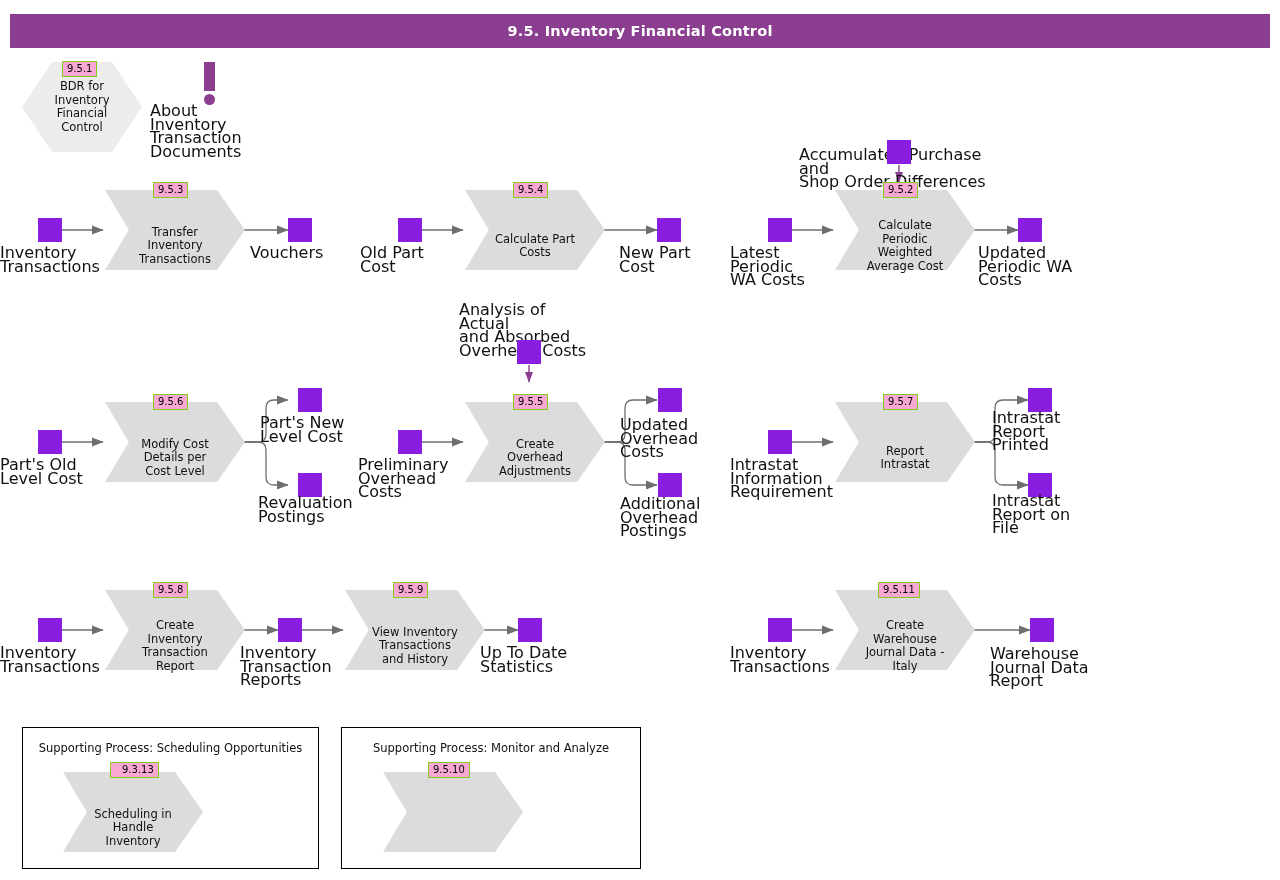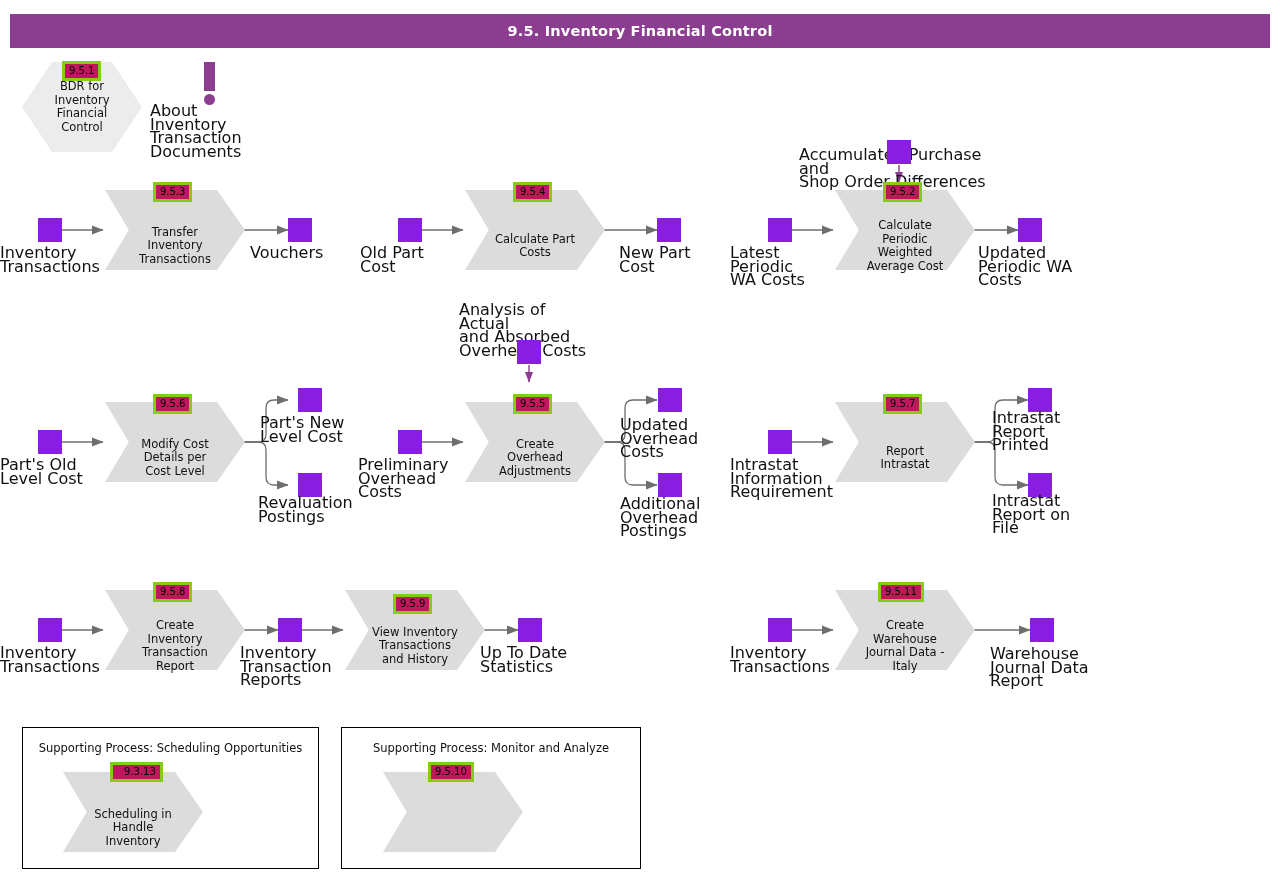--- a/index.html
+++ b/index.html
@@ -115,22 +115,22 @@
     justify-content: center;
     text-align: center;
     font-size: 11.5px;
     line-height: 13.5px;
     color: #111;
   }
 
   
   .idbadge {
     position: absolute;
-    background: #be185d;
-    border: 3px solid #84cc16;
+    background: #f9a8d4;
+    border: 1px solid #84cc16;
     font-size: 10px;
     line-height: 11px;
     padding: 1px 4px 2px 4px;
     color: #000;
     white-space: nowrap;
     z-index: 5;
   }
 
   
   .dsq {
@@ -410,21 +410,21 @@
 Transaction
 Reports</div>
 
   <div class="chevron" style="left:345px; top:590px; width:140px; height:80px;">
     <div class="shadow"></div>
     <div class="shape"></div>
     <div class="ctext">View Inventory
 Transactions
 and History</div>
   </div>
-  <div class="idbadge" style="left:393px; top:594px;">9.5.9</div>
+  <div class="idbadge" style="left:393px; top:582px;">9.5.9</div>
 
   <div class="dsq" style="left:518px; top:618px;"></div>
   <div class="lbl" style="left:480px; top:646px; width:100px;">Up To Date
 Statistics</div>
 
   <div class="dsq" style="left:768px; top:618px;"></div>
   <div class="lbl" style="left:730px; top:646px; width:100px;">Inventory
 Transactions</div>
 
   <div class="chevron" style="left:835px; top:590px; width:140px; height:80px;">

